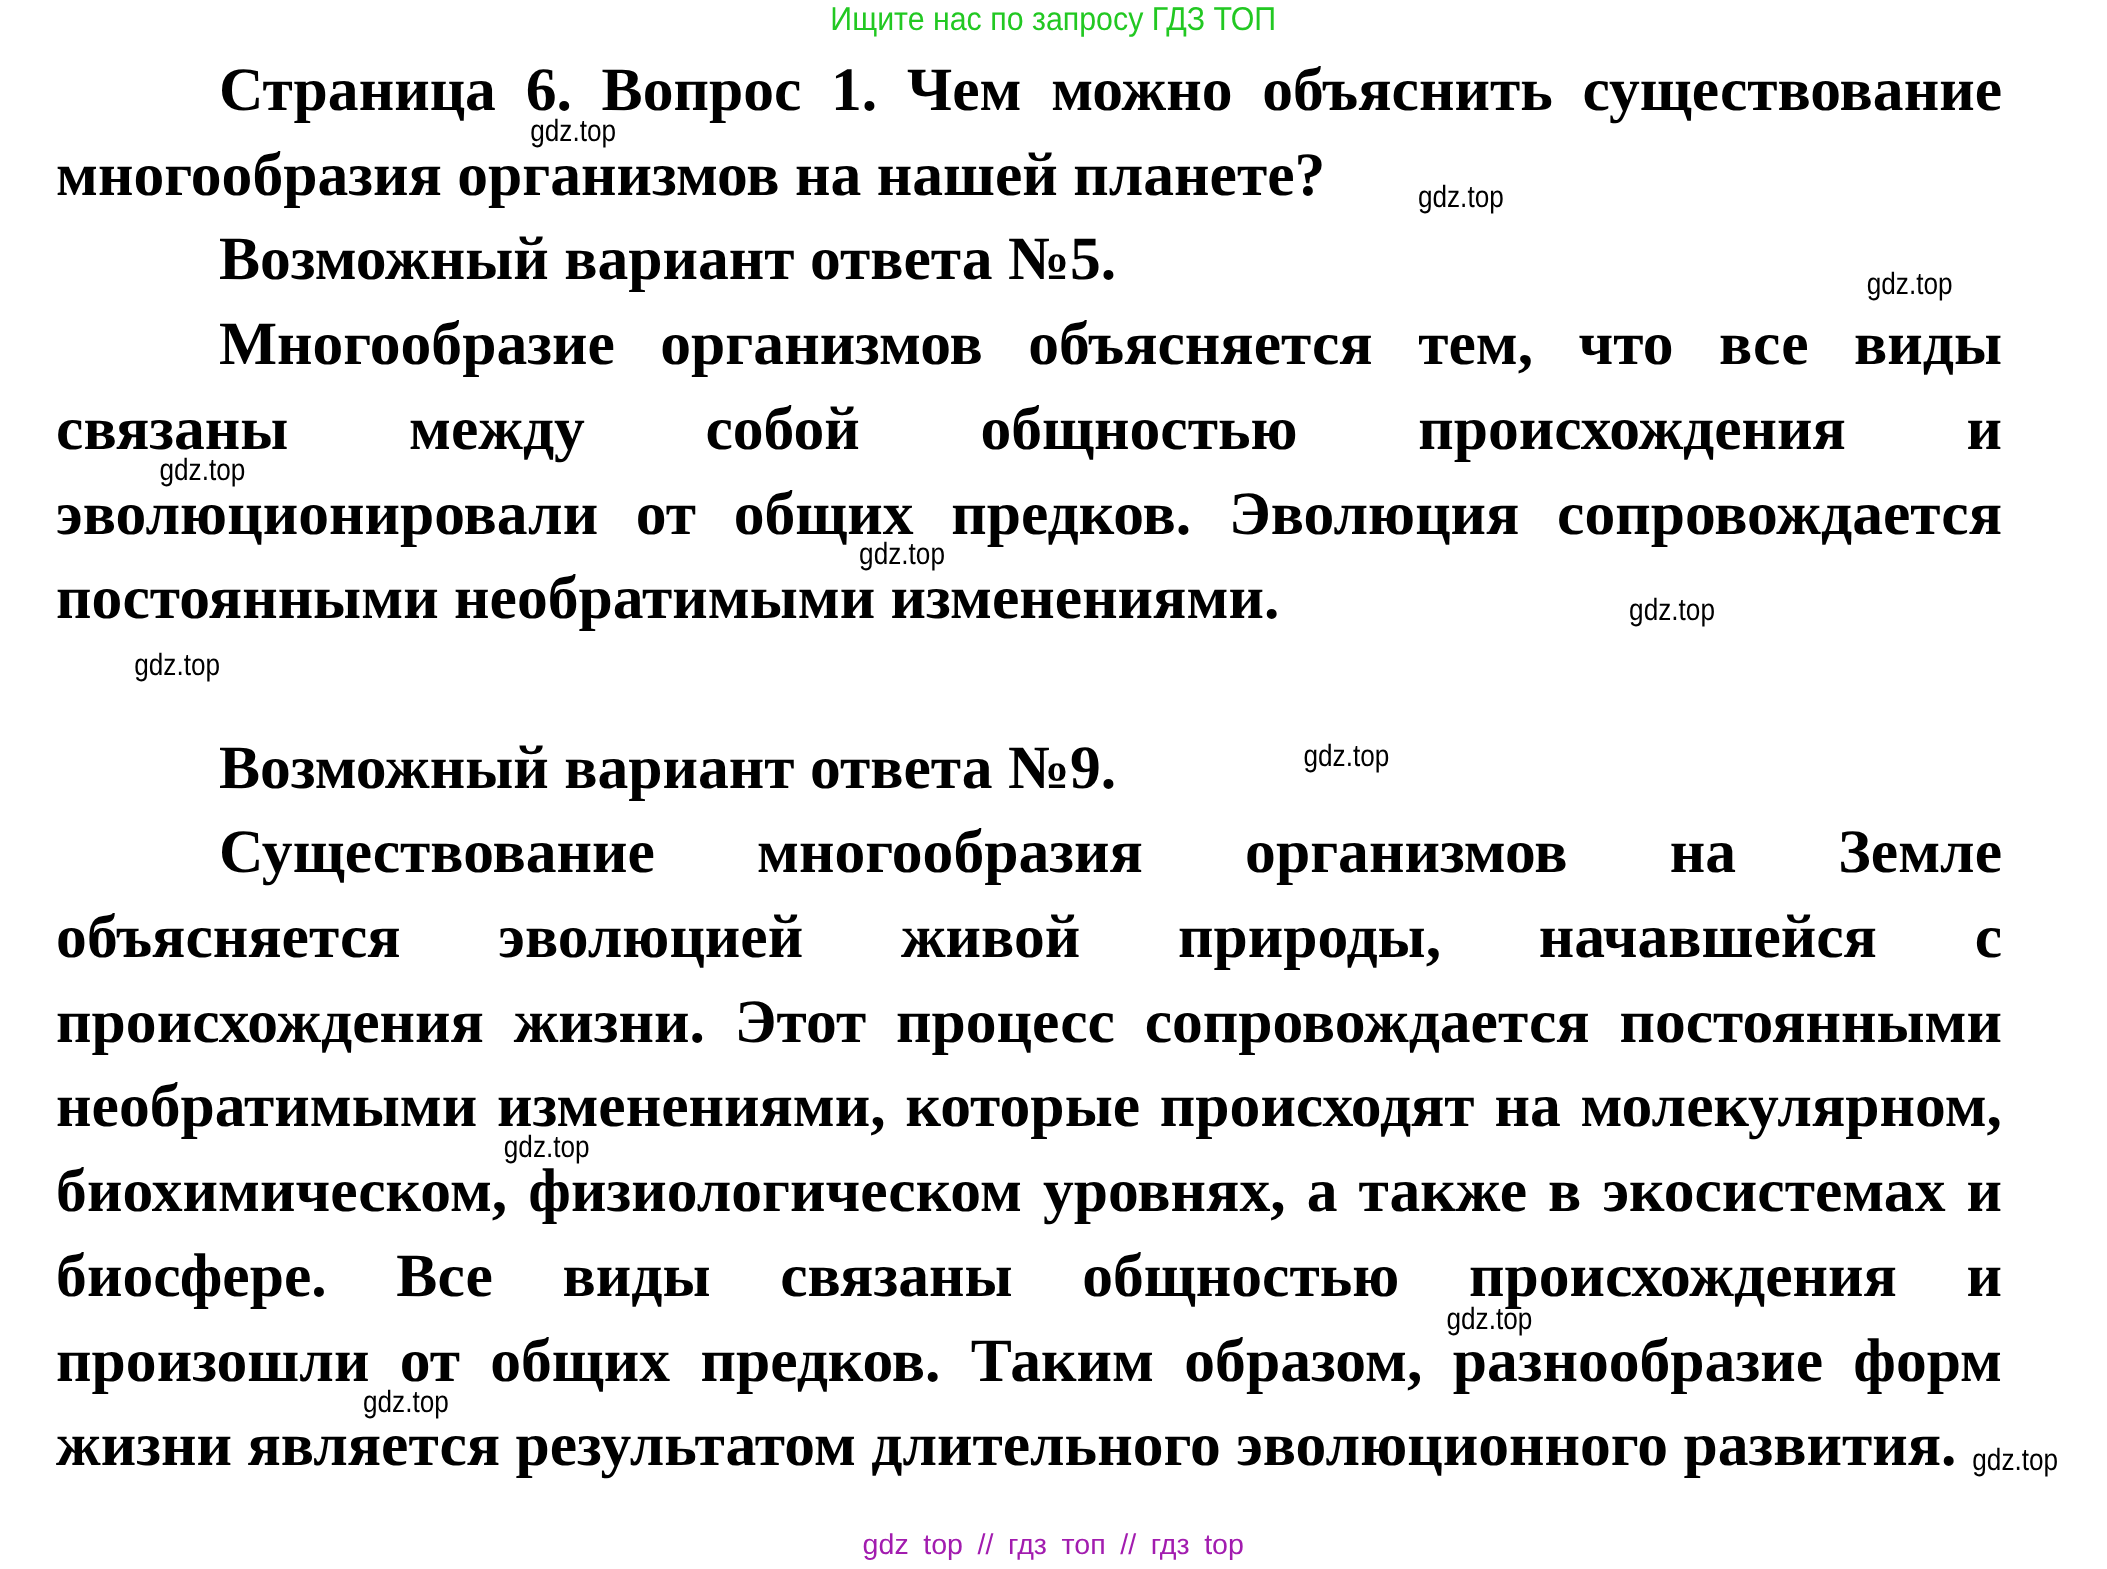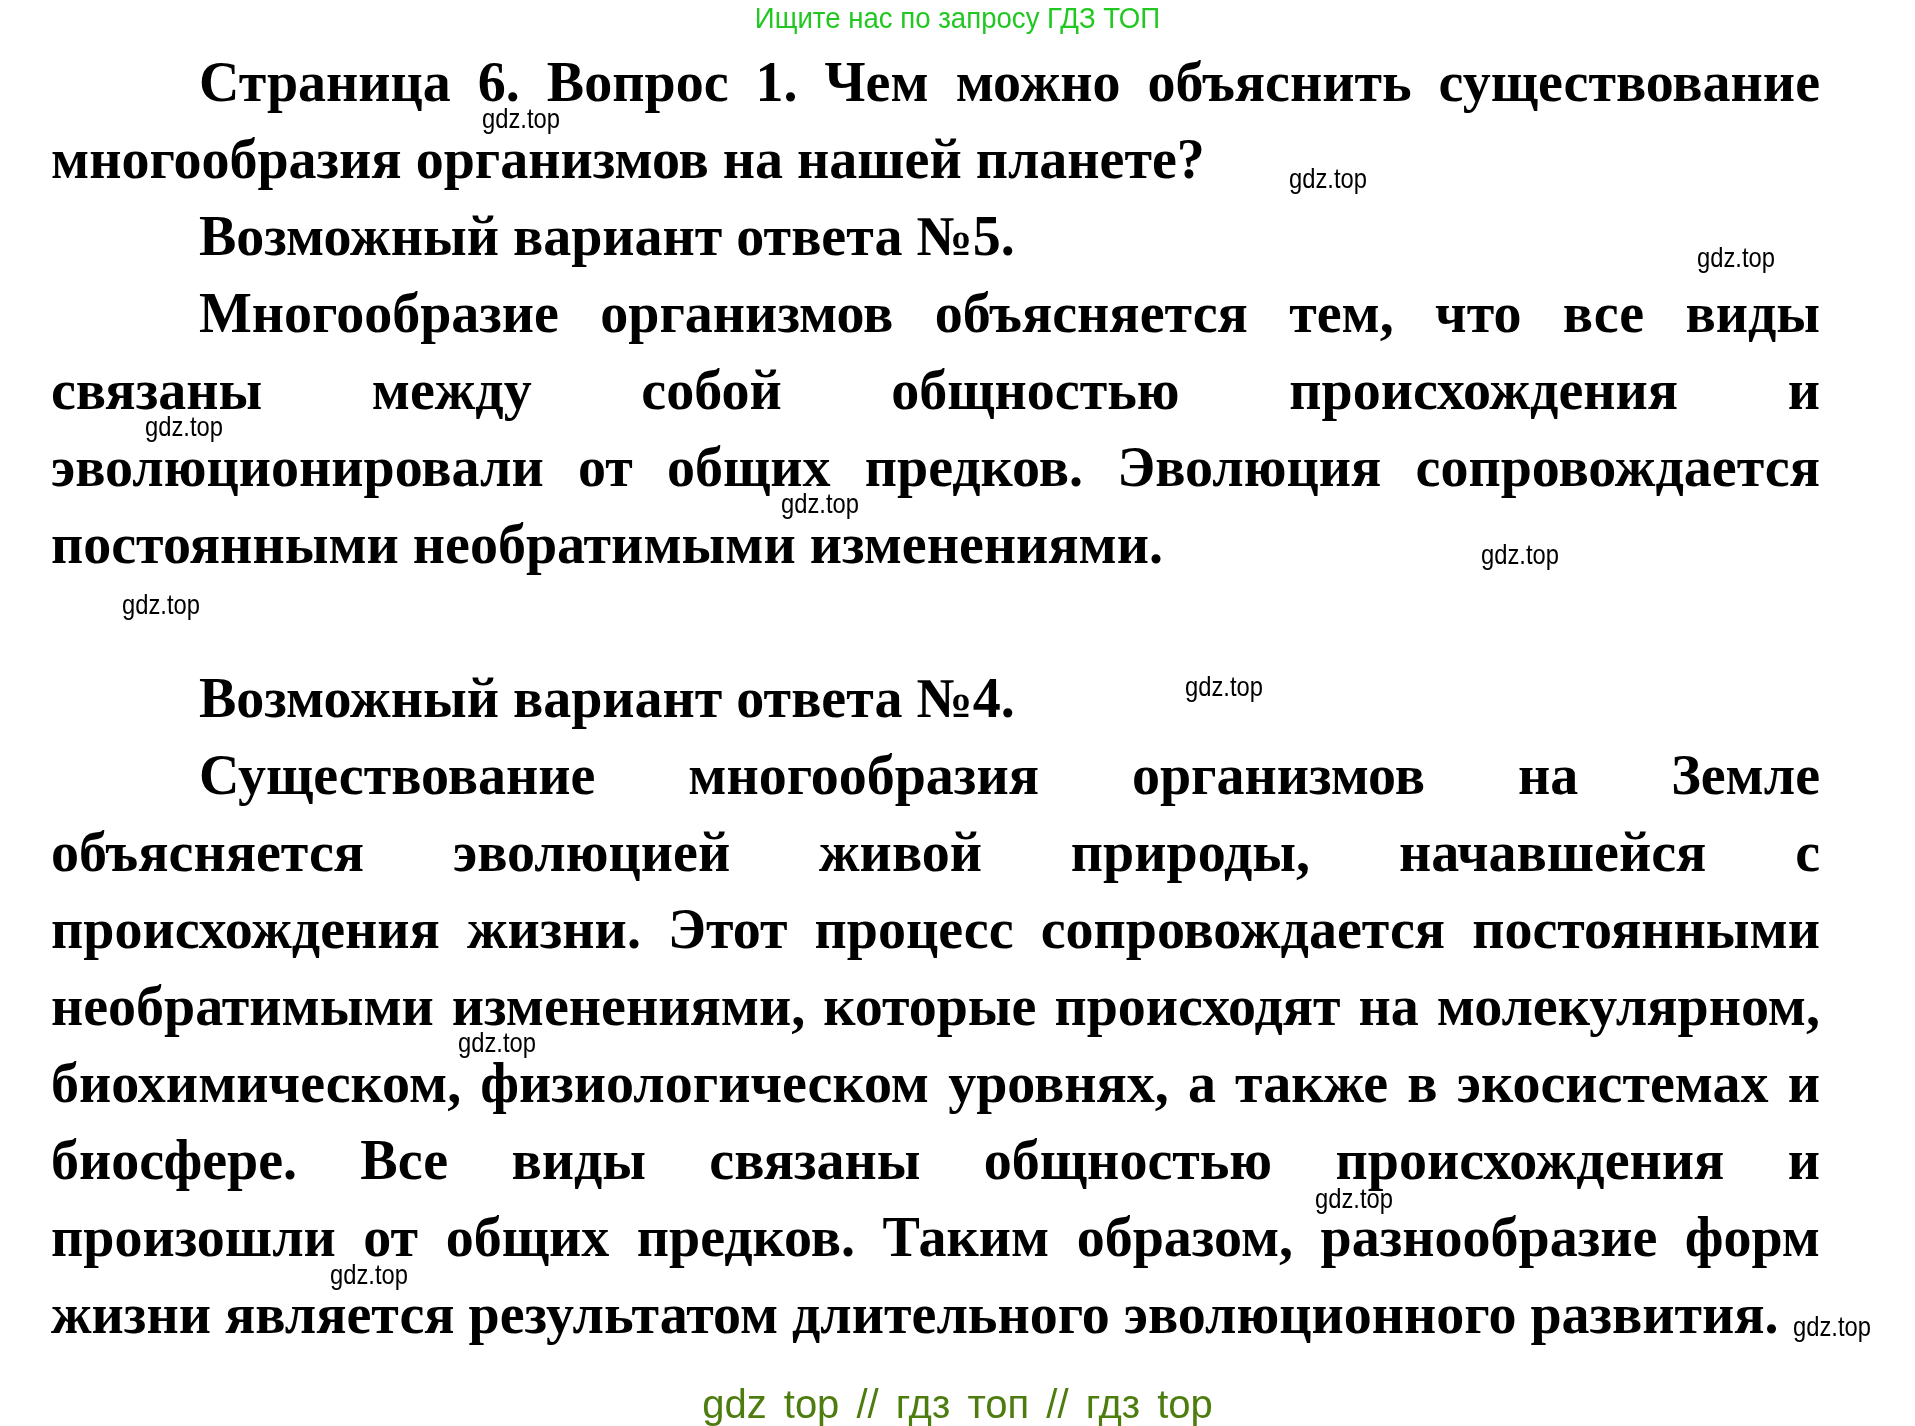--- a/index.html
+++ b/index.html
@@ -4,34 +4,34 @@
 <style>
   html,body{margin:0;padding:0;background:#fff;}
   body{width:1915px;height:1426px;position:relative;overflow:hidden;font-family:"Liberation Serif","DejaVu Serif",serif;color:#000;}
   .top-banner{position:absolute;top:0;left:0;width:1915px;text-align:center;font-family:"Liberation Sans","DejaVu Sans",sans-serif;font-size:30px;line-height:36px;color:#22c822;transform:scaleX(0.92);}
   .content{position:absolute;left:51px;top:44px;width:1769px;}
   .p{font-size:56px;line-height:77px;text-align:justify;text-align-last:left;margin:0;font-weight:bold;}
   .bold{font-weight:bold;}
   .indent{text-indent:148px;}
   .heading{font-size:56px;line-height:77px;font-weight:bold;margin:0;padding-left:148px;}
   .wm{position:absolute;font-family:"Liberation Sans","DejaVu Sans",sans-serif;font-size:28px;line-height:30px;color:#000;transform:scaleX(0.85);transform-origin:left top;}
-  .footer{position:absolute;left:0;top:1384px;width:1915px;text-align:center;font-family:"Liberation Sans","DejaVu Sans",sans-serif;font-size:40px;line-height:40px;color:#4d7c0f;word-spacing:6px;}
+  .footer{position:absolute;left:0;top:1384px;width:1915px;text-align:center;font-family:"Liberation Sans","DejaVu Sans",sans-serif;font-size:26px;line-height:40px;color:#a21caf;word-spacing:6px;}
   .gap{height:77px;}
 </style>
 </head>
 <body>
 
 <div class="top-banner">Ищите нас по запросу ГДЗ ТОП</div>
 
 <div class="content">
   <p class="p bold indent">Страница 6. Вопрос 1. Чем можно объяснить существование многообразия организмов на нашей планете?</p>
   <p class="heading">Возможный вариант ответа №5.</p>
   <p class="p indent">Многообразие организмов объясняется тем, что все виды связаны между собой общностью происхождения и эволюционировали от общих предков. Эволюция сопровождается постоянными необратимыми изменениями.</p>
   <div class="gap"></div>
-  <p class="heading">Возможный вариант ответа №4.</p>
+  <p class="heading">Возможный вариант ответа №9.</p>
   <p class="p indent">Существование многообразия организмов на Земле объясняется эволюцией живой природы, начавшейся с происхождения жизни. Этот процесс сопровождается постоянными необратимыми изменениями, которые происходят на молекулярном, биохимическом, физиологическом уровнях, а также в экосистемах и биосфере. Все виды связаны общностью происхождения и произошли от общих предков. Таким образом, разнообразие форм жизни является результатом длительного эволюционного развития.</p>
 </div>
 
 <div>
   <span class="wm" style="left:482px;top:104px;">gdz.top</span>
   <span class="wm" style="left:1289px;top:164px;">gdz.top</span>
   <span class="wm" style="left:1697px;top:243px;">gdz.top</span>
   <span class="wm" style="left:145px;top:412px;">gdz.top</span>
   <span class="wm" style="left:781px;top:489px;">gdz.top</span>
   <span class="wm" style="left:1481px;top:540px;">gdz.top</span>

